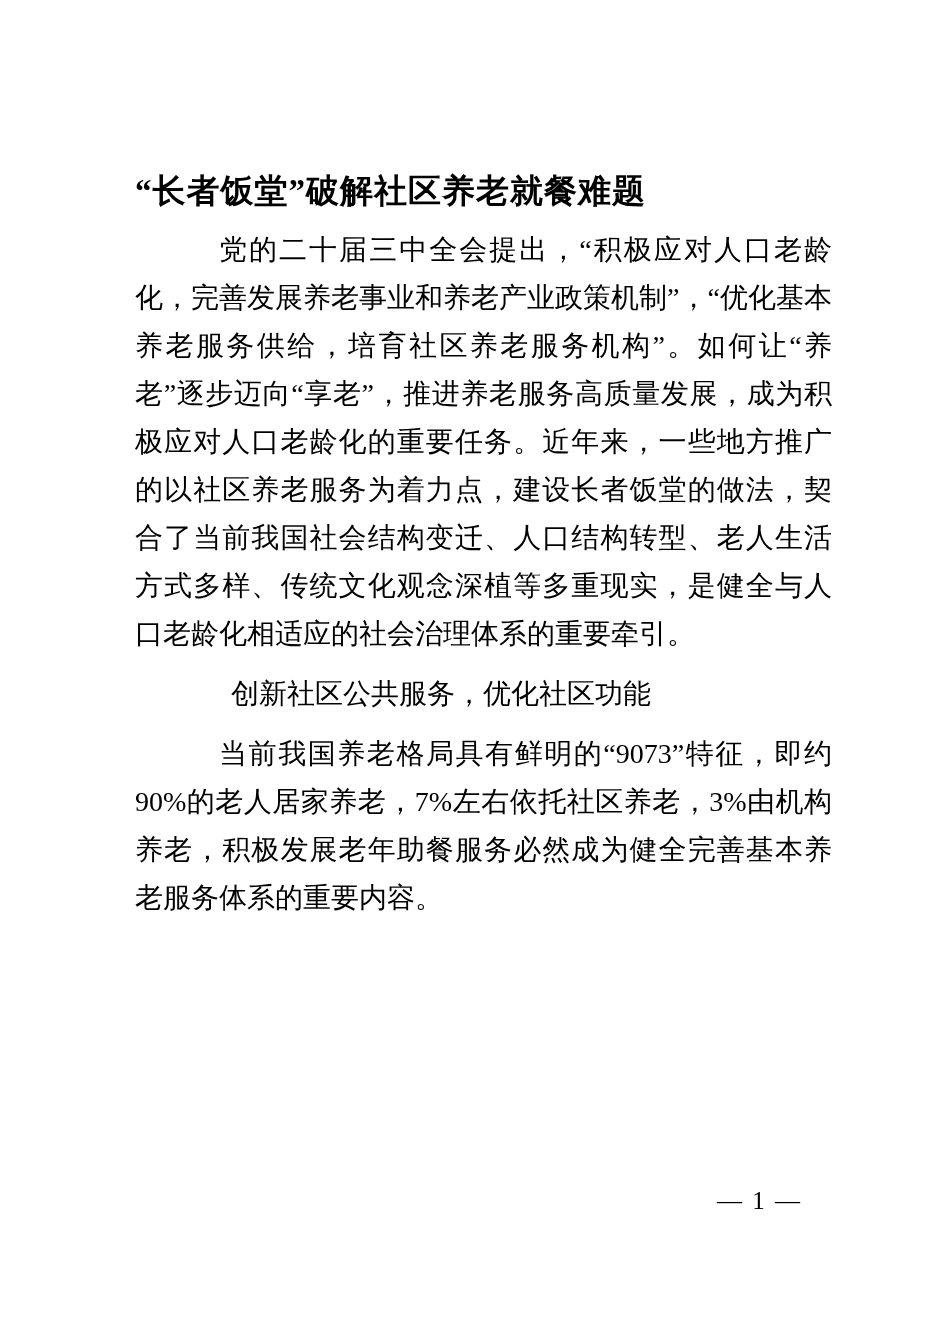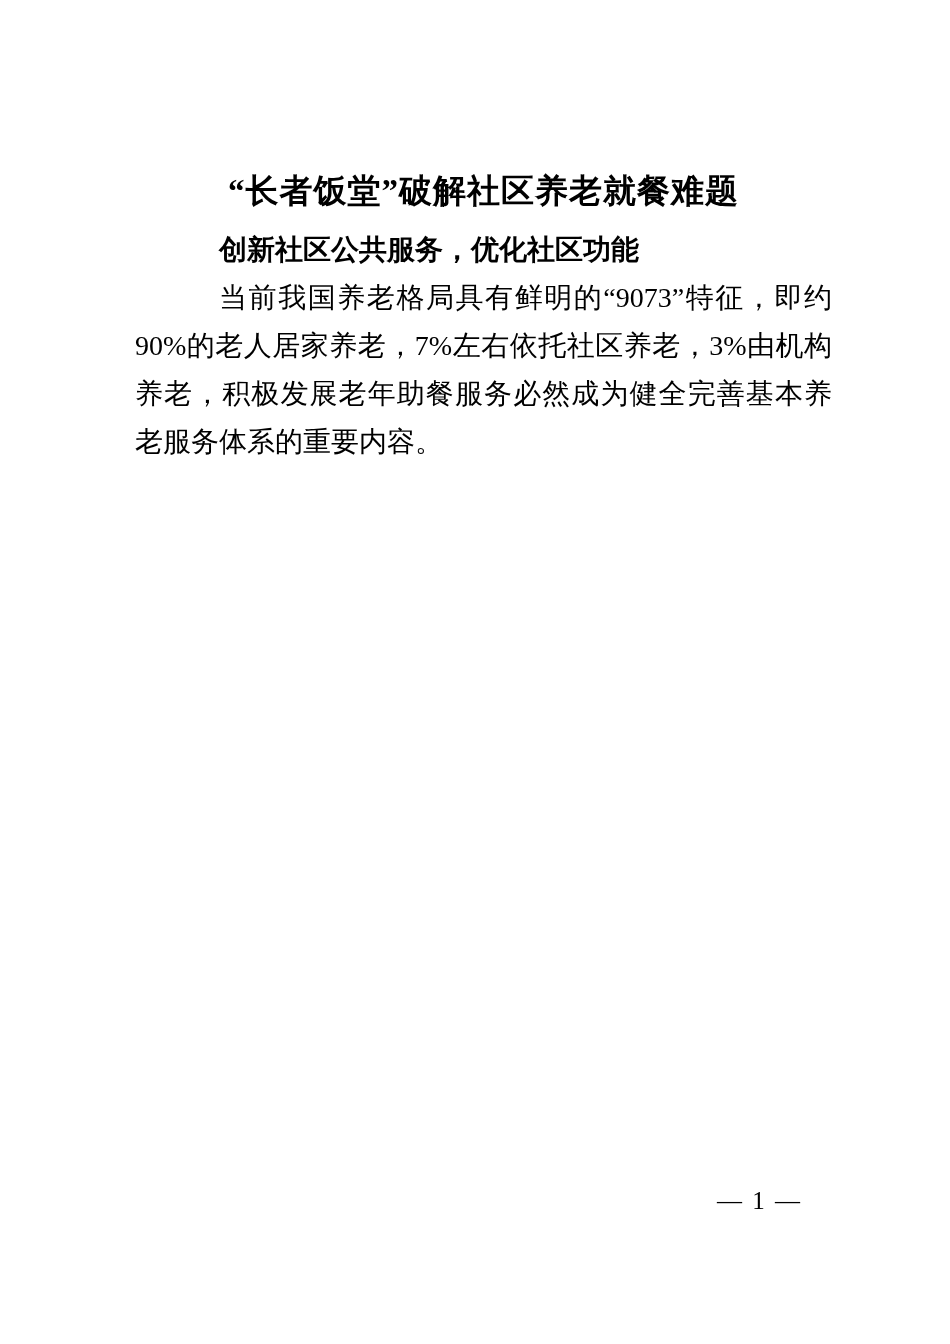--- a/index.html
+++ b/index.html
@@ -17,55 +17,54 @@
   }
   .doc-page {
     position: absolute;
     top: 168px;
     left: 135px;
     width: 697px;
   }
   .doc-title {
     font-size: 33px;
     font-weight: 700;
-    text-align: center;
     margin: 0 0 12px 0;
     line-height: 46px;
     letter-spacing: 1px;
   }
   .doc-paragraph {
     font-size: 28px;
     line-height: 48px;
     text-align: justify;
     margin: 0;
     text-indent: 3em;
   }
   .doc-heading {
     font-size: 28px;
     line-height: 48px;
-    margin: 0;
+    margin: 12px;
     text-indent: 3em;
     text-align: left;
-    font-weight: bold;
   }
   .page-number {
     position: absolute;
     top: 1186px;
     right: 148px;
     font-size: 25px;
     line-height: 30px;
     letter-spacing: 2px;
   }
 </style>
 </head>
 <body>
 
 <div class="doc-page">
   <h1 class="doc-title">“长者饭堂”破解社区养老就餐难题</h1>
 
+  <p class="doc-paragraph">党的二十届三中全会提出，“积极应对人口老龄化，完善发展养老事业和养老产业政策机制”，“优化基本养老服务供给，培育社区养老服务机构”。如何让“养老”逐步迈向“享老”，推进养老服务高质量发展，成为积极应对人口老龄化的重要任务。近年来，一些地方推广的以社区养老服务为着力点，建设长者饭堂的做法，契合了当前我国社会结构变迁、人口结构转型、老人生活方式多样、传统文化观念深植等多重现实，是健全与人口老龄化相适应的社会治理体系的重要牵引。</p>
 
   <p class="doc-heading">创新社区公共服务，优化社区功能</p>
 
   <p class="doc-paragraph">当前我国养老格局具有鲜明的“9073”特征，即约90%的老人居家养老，7%左右依托社区养老，3%由机构养老，积极发展老年助餐服务必然成为健全完善基本养老服务体系的重要内容。</p>
 
 </div>
 
 <div class="page-number">— 1 —</div>
 
 </body></html>

